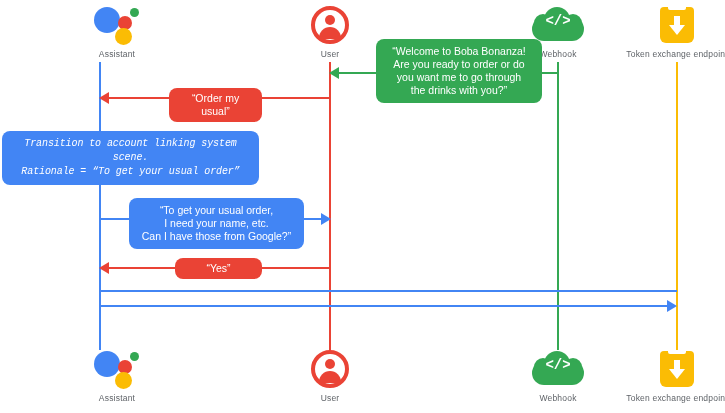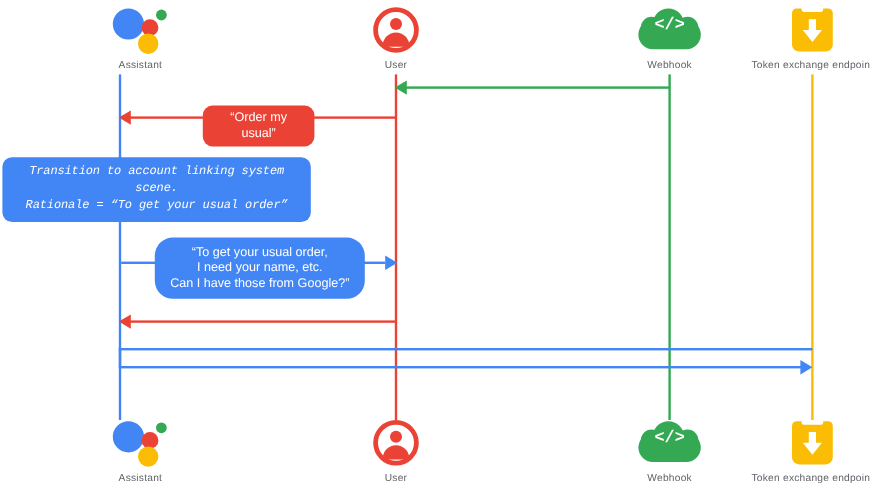--- a/index.html
+++ b/index.html
@@ -128,21 +128,21 @@
     border-radius: 8px;
     color: #ffffff;
     text-align: center;
     padding: 6px 12px;
     line-height: 13px;
     font-size: 10.5px;
     white-space: pre-line;
   }
   .bubble.green { background: #34a853; }
   .bubble.red   { background: #ea4335; }
-  .bubble.blue  { background: #4285f4; border-radius: 15px; }
+  .bubble.blue  { background: #4285f4; }
   .bubble.mono {
     font-family: "Liberation Mono", monospace;
     font-style: italic;
     font-size: 10px;
     line-height: 14px;
     letter-spacing: -0.1px;
   }
 </style>
 </head>
 <body>
@@ -243,35 +243,40 @@
         <span class="arrow-stem"></span>
         <span class="arrow-head"></span>
       </div>
     </div>
     <div class="actor-label">Token exchange
 endpoint</div>
   </div>
 
   <div class="hline" style="left:337px; top:72px; width:221px; background:#34a853;"></div>
   <div class="arrowhead left" style="left:329px; top:67px; border-right:10px solid #34a853;"></div>
+  <div class="bubble green" style="left:376px; top:39px; width:166px;">“Welcome to Boba Bonanza!
+Are you ready to order or do
+you want me to go through
+the drinks with you?”</div>
 
   <div class="hline" style="left:107px; top:97px; width:223px; background:#ea4335;"></div>
   <div class="arrowhead left" style="left:99px; top:92px; border-right:10px solid #ea4335;"></div>
   <div class="bubble blue mono" style="left:2px; top:131px; width:257px; padding:6px 8px; border-radius:8px;">Transition to account linking system scene.
 Rationale = “To get your usual order”</div>
 
   <div class="bubble red" style="left:169px; top:88px; width:93px; padding:4px 10px;">“Order my usual”</div>
 
   <div class="hline" style="left:101px; top:218px; width:220px; background:#4285f4;"></div>
   <div class="arrowhead right" style="left:321px; top:213px; border-left:10px solid #4285f4;"></div>
   <div class="bubble blue" style="left:129px; top:198px; width:175px;">“To get your usual order,
 I need your name, etc.
 Can I have those from Google?”</div>
 
   <div class="hline" style="left:107px; top:267px; width:223px; background:#ea4335;"></div>
   <div class="arrowhead left" style="left:99px; top:262px; border-right:10px solid #ea4335;"></div>
+  <div class="bubble red" style="left:175px; top:258px; width:87px; padding:4px 10px;">“Yes”</div>
 
   <div class="vline" style="left:99px; top:290px; height:16px; background:#4285f4;"></div>
   <div class="hline" style="left:99px; top:290px; width:578px; background:#4285f4;"></div>
   <div class="hline" style="left:99px; top:305px; width:570px; background:#4285f4;"></div>
   <div class="arrowhead right" style="left:667px; top:300px; border-left:10px solid #4285f4;"></div>
 
 </div>
 
 </body></html>

